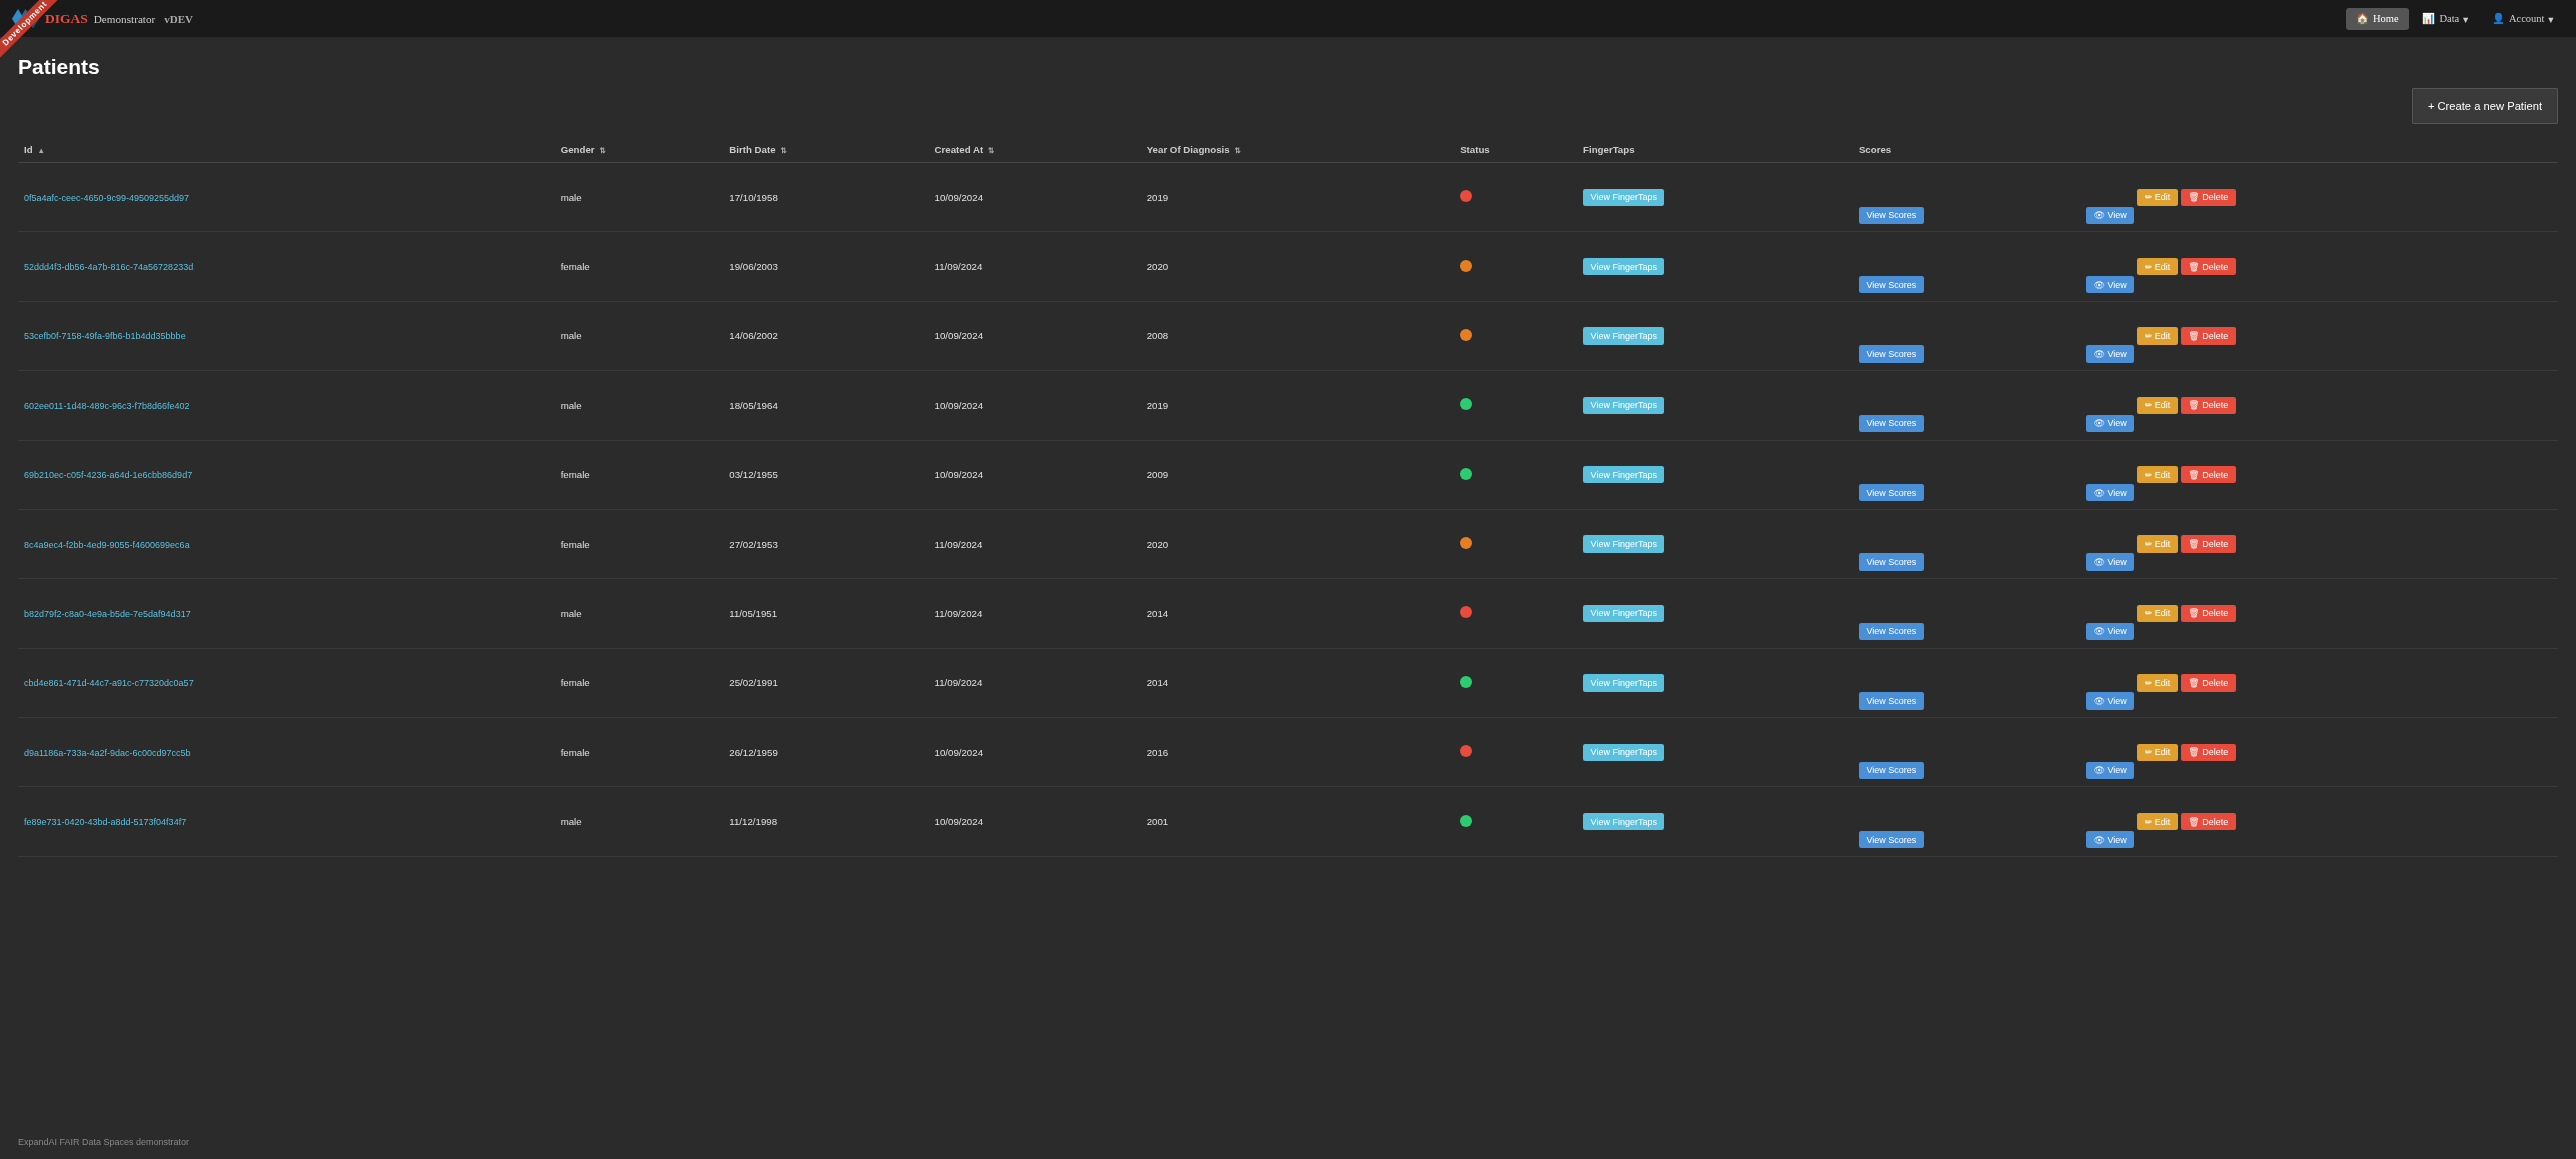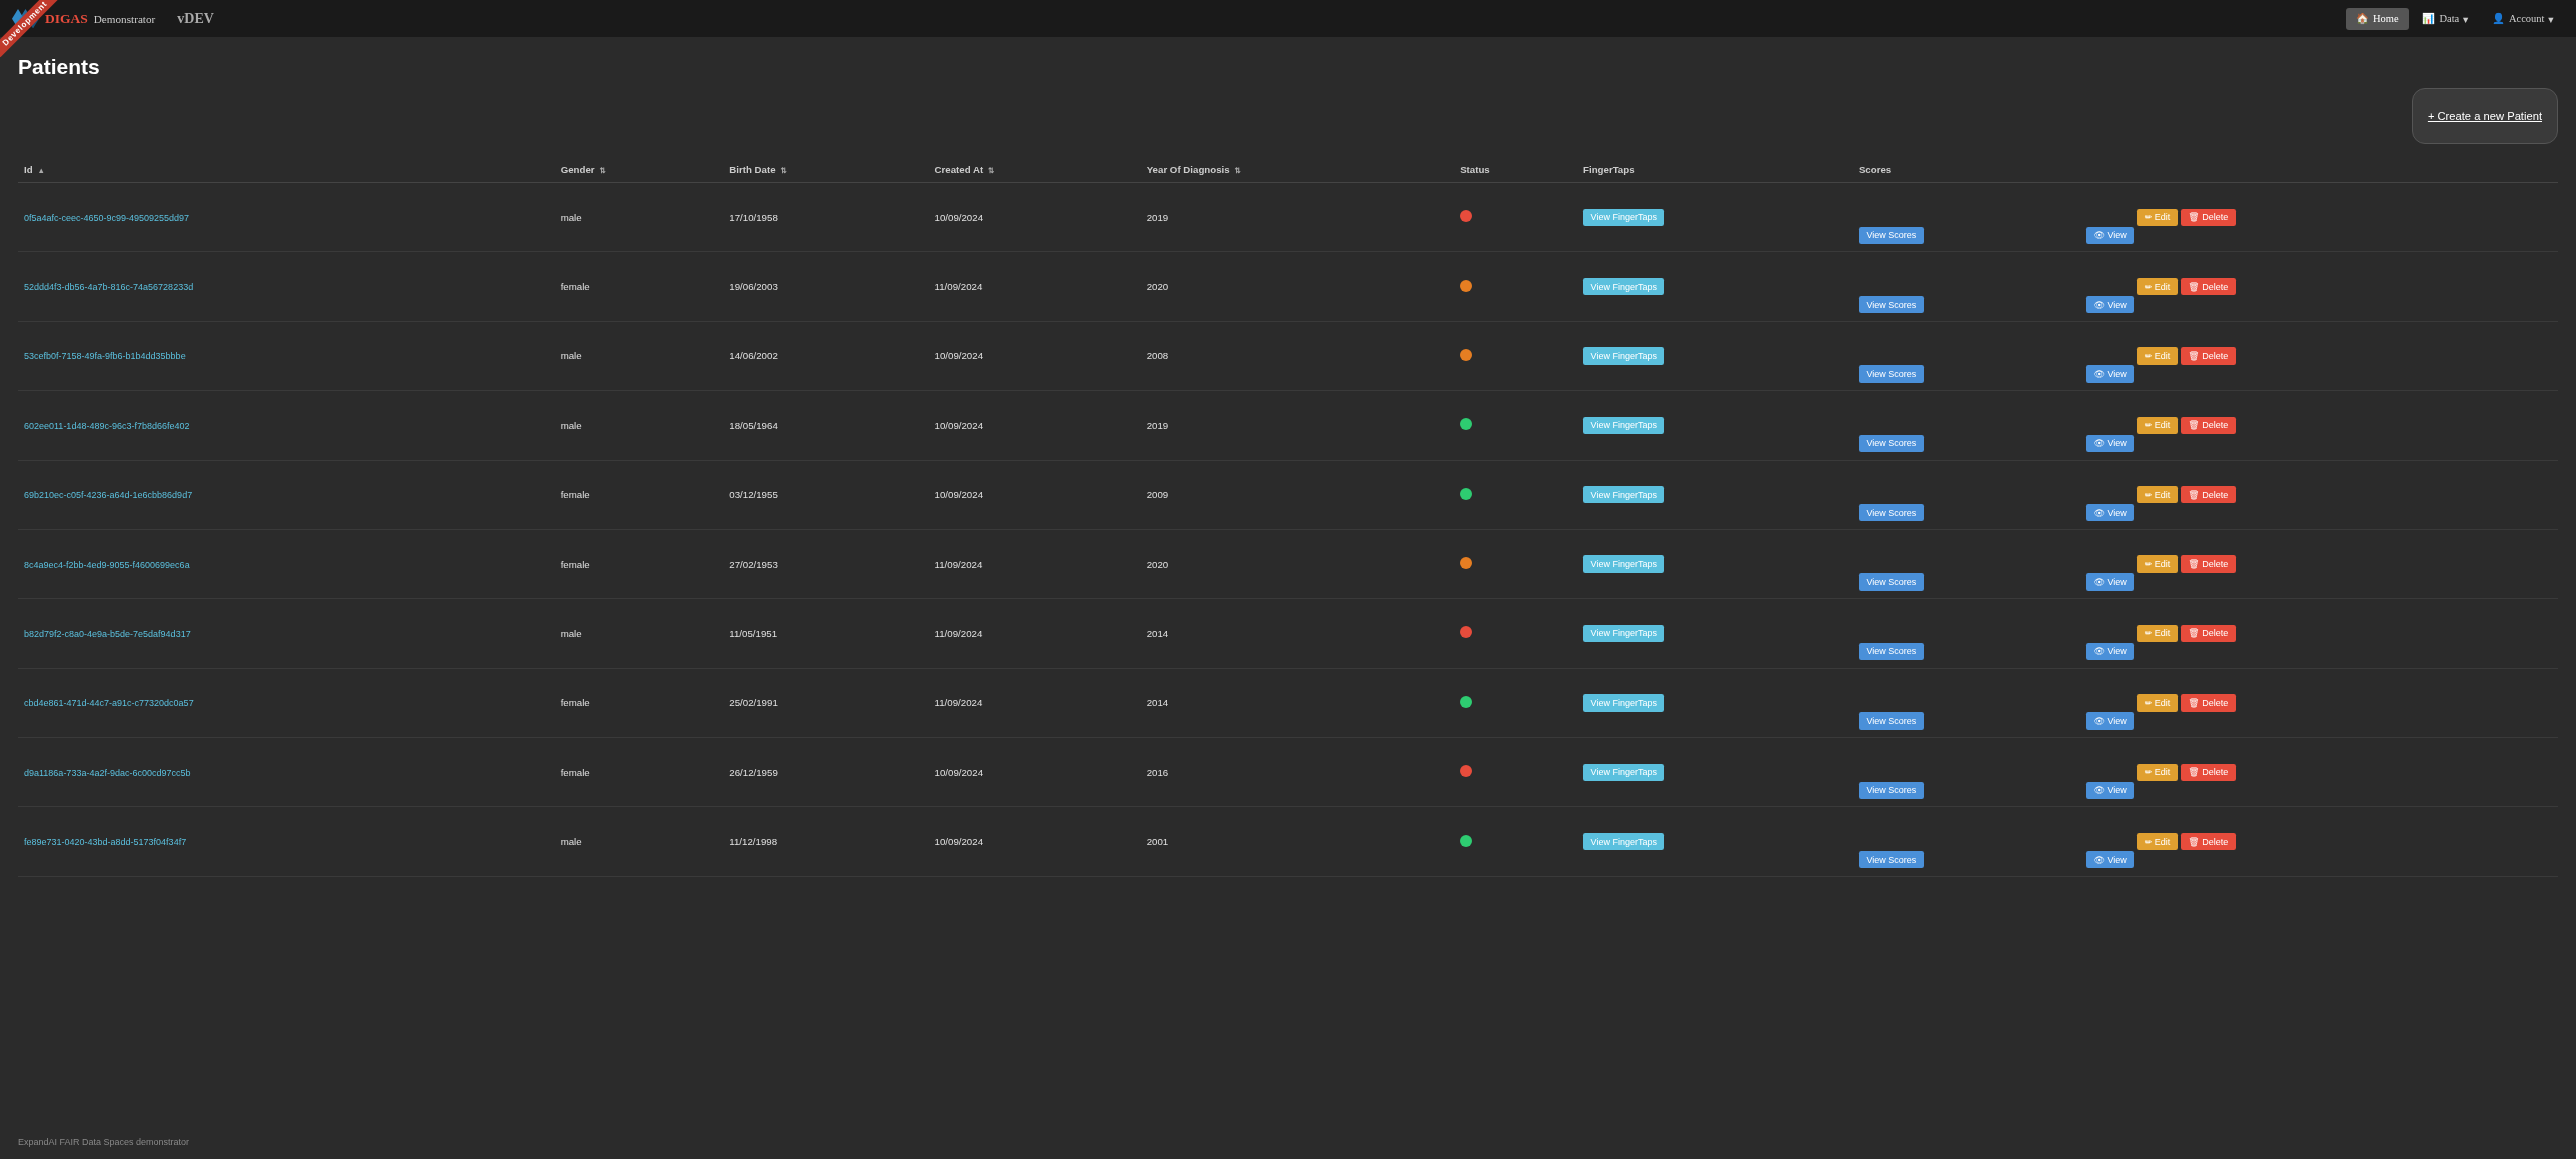--- a/index.html
+++ b/index.html
@@ -64,22 +64,22 @@
       color: #e74c3c;
       font-weight: 900;
     }
     .navbar-brand .brand-demo {
       color: #ccc;
       font-weight: normal;
       font-size: 11.2px;
     }
     .navbar-brand .brand-vdev {
       color: #aaa;
-      font-size: 14px;
-      margin-left: 16px;
+      font-size: 11px;
+      margin-left: 3px;
     }
     .navbar-nav {
       display: flex;
       align-items: center;
       gap: 3px;
       margin-left: auto;
     }
     .nav-item {
       display: flex;
       align-items: center;
@@ -107,28 +107,27 @@
     
     .toolbar {
       display: flex;
       justify-content: flex-end;
       padding: 0 18px 12px 18px;
     }
     .btn-create {
       background-color: #3a3a3a;
       color: #fff;
       border: 0.7px solid #555;
-      border-radius: 13px;
-      padding: 21px 15px;
+      border-radius: 1px;
+      padding: 11px 15px;
       cursor: pointer;
       font-size: 11.2px;
       display: flex;
       align-items: center;
       gap: 4.5px;
-      text-decoration: underline;
     }
 
     
     .table-container {
       padding: 0 18px;
       flex: 1;
     }
     table {
       width: 100%;
       border-collapse: collapse;

